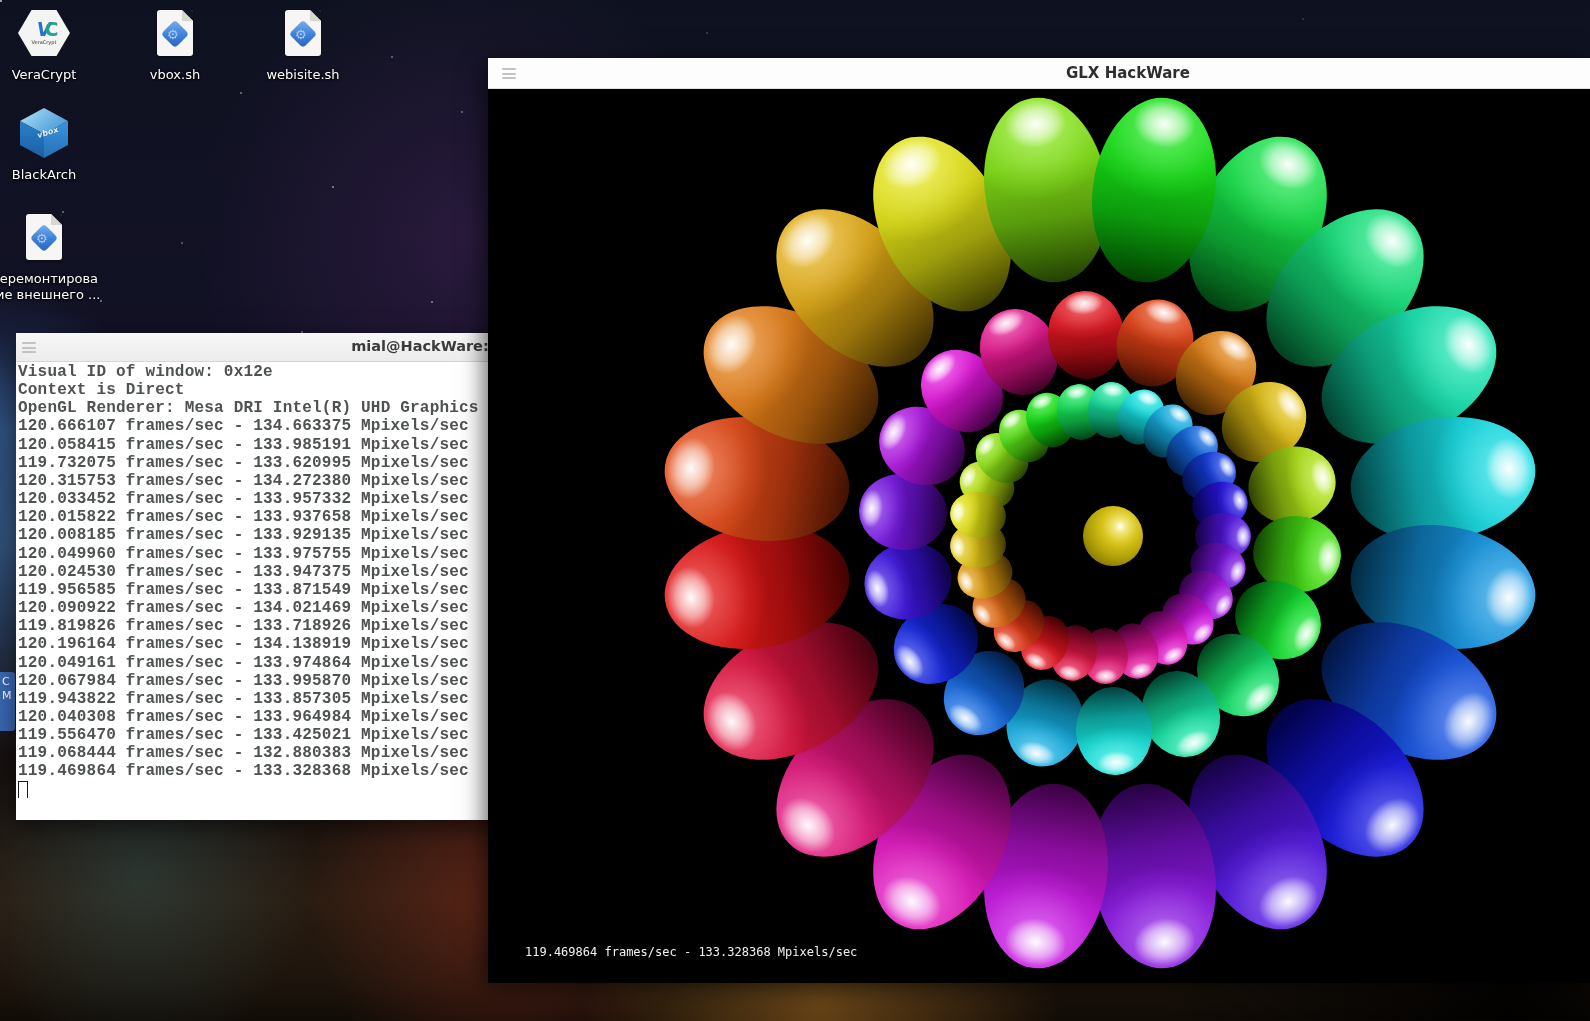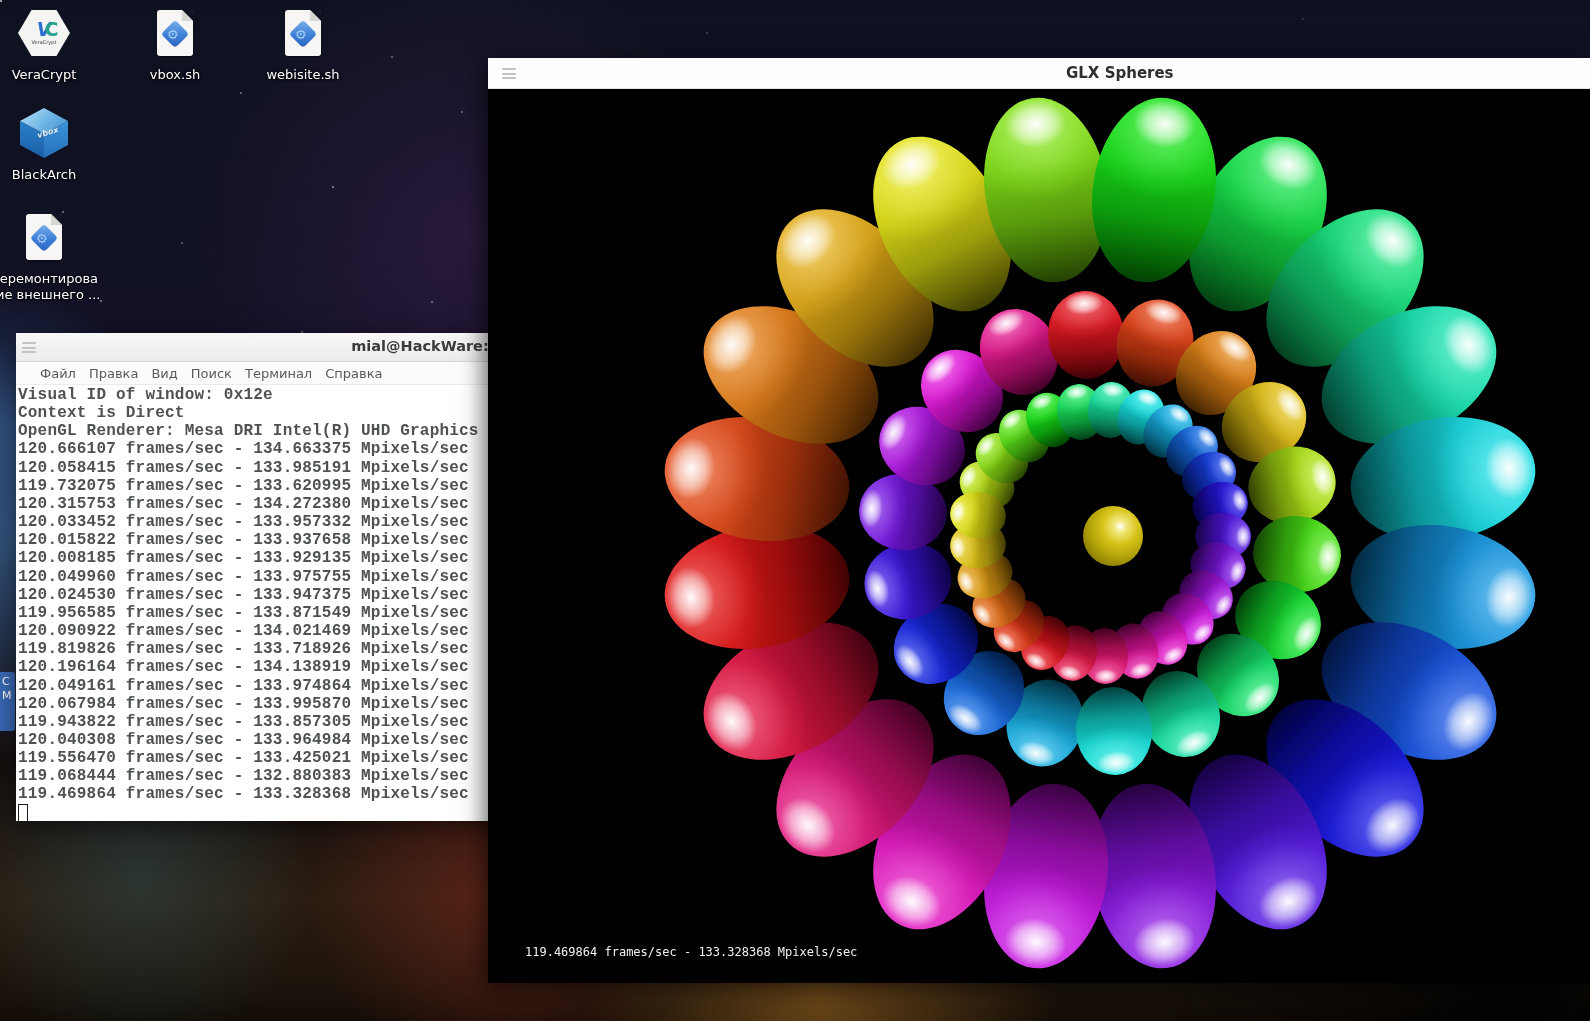--- a/index.html
+++ b/index.html
@@ -182,28 +182,20 @@
 
 <div id="terminal">
   <div id="term-titlebar">
     <div id="term-burger" class="hamburger">
         <span></span>
         <span></span>
         <span></span>
       </div>
     <div id="term-title">mial@HackWare:~</div>
   </div>
-  <div id="term-menubar">
-      <span class="mi">Файл</span>
-      <span class="mi">Правка</span>
-      <span class="mi">Вид</span>
-      <span class="mi">Поиск</span>
-      <span class="mi">Терминал</span>
-      <span class="mi">Справка</span>
-    </div>
   <div id="term-content">
     <pre id="term-output">Visual ID of window: 0x12e
 Context is Direct
 OpenGL Renderer: Mesa DRI Intel(R) UHD Graphics
 120.666107 frames/sec - 134.663375 Mpixels/sec
 120.058415 frames/sec - 133.985191 Mpixels/sec
 119.732075 frames/sec - 133.620995 Mpixels/sec
 120.315753 frames/sec - 134.272380 Mpixels/sec
 120.033452 frames/sec - 133.957332 Mpixels/sec
 120.015822 frames/sec - 133.937658 Mpixels/sec
@@ -225,21 +217,21 @@
   </div>
 </div>
 
 <div id="glx">
   <div id="glx-titlebar">
     <div id="glx-burger" class="hamburger">
         <span></span>
         <span></span>
         <span></span>
       </div>
-    <div id="glx-title">GLX Spheres</div>
+    <div id="glx-title">GLX HackWare</div>
   </div>
   <div id="glx-canvas">
     <div id="center-sphere" style="left: 595px; top: 417px; width: 60px; height: 60px;"></div>
     <div id="glx-overlay">119.469864 frames/sec - 133.328368 Mpixels/sec</div>
   <div class="sphere" style="width: 122px; height: 186px; left: 605.283px; top: 8.27215px; transform: rotate(9deg); z-index: 29; background: radial-gradient(34% 17% at 50% 14%, rgba(255, 255, 255, 0.97) 0%, rgba(255, 255, 255, 0.5) 45%, rgba(255, 255, 255, 0) 75%), radial-gradient(80% 46% at 50% 18%, rgba(113, 244, 113, 0.9) 0%, rgba(48, 232, 48, 0.3) 60%, rgba(26, 230, 26, 0) 80%), linear-gradient(rgb(32, 223, 32) 0%, rgb(22, 202, 22) 35%, rgb(13, 156, 13) 65%, rgb(5, 97, 5) 88%, rgb(3, 64, 3) 100%);"></div>
       <div class="sphere" style="width: 122px; height: 186px; left: 708.535px; top: 41.8207px; transform: rotate(27deg); z-index: 10; background: radial-gradient(34% 17% at 50% 14%, rgba(255, 255, 255, 0.97) 0%, rgba(255, 255, 255, 0.5) 45%, rgba(255, 255, 255, 0) 75%), radial-gradient(80% 46% at 50% 18%, rgba(113, 244, 146, 0.9) 0%, rgba(48, 232, 94, 0.3) 60%, rgba(26, 230, 77, 0) 80%), linear-gradient(rgb(32, 223, 80) 0%, rgb(22, 202, 67) 35%, rgb(13, 156, 48) 65%, rgb(5, 97, 28) 88%, rgb(3, 64, 18) 100%);"></div>
       <div class="sphere" style="width: 122px; height: 186px; left: 796.366px; top: 105.634px; transform: rotate(45deg); z-index: 11; background: radial-gradient(34% 17% at 50% 14%, rgba(255, 255, 255, 0.97) 0%, rgba(255, 255, 255, 0.5) 45%, rgba(255, 255, 255, 0) 75%), radial-gradient(80% 46% at 50% 18%, rgba(113, 244, 179, 0.9) 0%, rgba(48, 232, 140, 0.3) 60%, rgba(26, 230, 128, 0) 80%), linear-gradient(rgb(32, 223, 128) 0%, rgb(22, 202, 112) 35%, rgb(13, 156, 84) 65%, rgb(5, 97, 51) 88%, rgb(3, 64, 33) 100%);"></div>
       <div class="sphere" style="width: 122px; height: 186px; left: 860.179px; top: 193.465px; transform: rotate(63deg); z-index: 12; background: radial-gradient(34% 17% at 50% 14%, rgba(255, 255, 255, 0.97) 0%, rgba(255, 255, 255, 0.5) 45%, rgba(255, 255, 255, 0) 75%), radial-gradient(80% 46% at 50% 18%, rgba(113, 244, 211, 0.9) 0%, rgba(48, 232, 186, 0.3) 60%, rgba(26, 230, 179, 0) 80%), linear-gradient(rgb(32, 223, 175) 0%, rgb(22, 202, 157) 35%, rgb(13, 156, 120) 65%, rgb(5, 97, 74) 88%, rgb(3, 64, 48) 100%);"></div>
       <div class="sphere" style="width: 122px; height: 186px; left: 893.728px; top: 296.717px; transform: rotate(81deg); z-index: 13; background: radial-gradient(34% 17% at 50% 14%, rgba(255, 255, 255, 0.97) 0%, rgba(255, 255, 255, 0.5) 45%, rgba(255, 255, 255, 0) 75%), radial-gradient(80% 46% at 50% 18%, rgba(113, 239, 244, 0.9) 0%, rgba(48, 226, 232, 0.3) 60%, rgba(26, 223, 230, 0) 80%), linear-gradient(rgb(32, 217, 223) 0%, rgb(22, 196, 202) 35%, rgb(13, 151, 156) 65%, rgb(5, 94, 97) 88%, rgb(3, 62, 64) 100%);"></div>
       <div class="sphere" style="width: 122px; height: 186px; left: 893.728px; top: 405.283px; transform: rotate(99deg); z-index: 14; background: radial-gradient(34% 17% at 50% 14%, rgba(255, 255, 255, 0.97) 0%, rgba(255, 255, 255, 0.5) 45%, rgba(255, 255, 255, 0) 75%), radial-gradient(80% 46% at 50% 18%, rgba(113, 196, 244, 0.9) 0%, rgba(48, 165, 232, 0.3) 60%, rgba(26, 155, 230, 0) 80%), linear-gradient(rgb(32, 153, 223) 0%, rgb(22, 136, 202) 35%, rgb(13, 103, 156) 65%, rgb(5, 63, 97) 88%, rgb(3, 41, 64) 100%);"></div>

